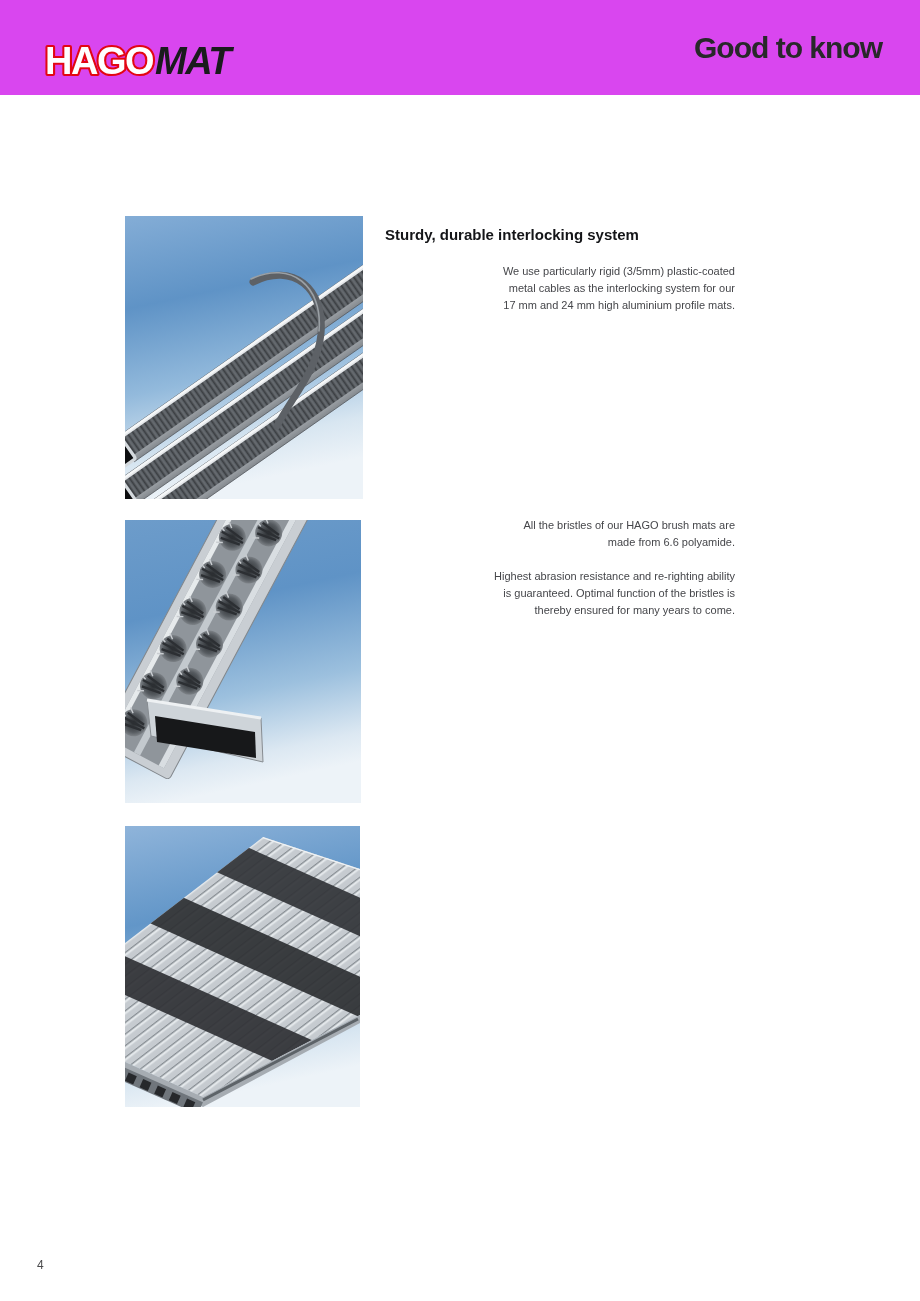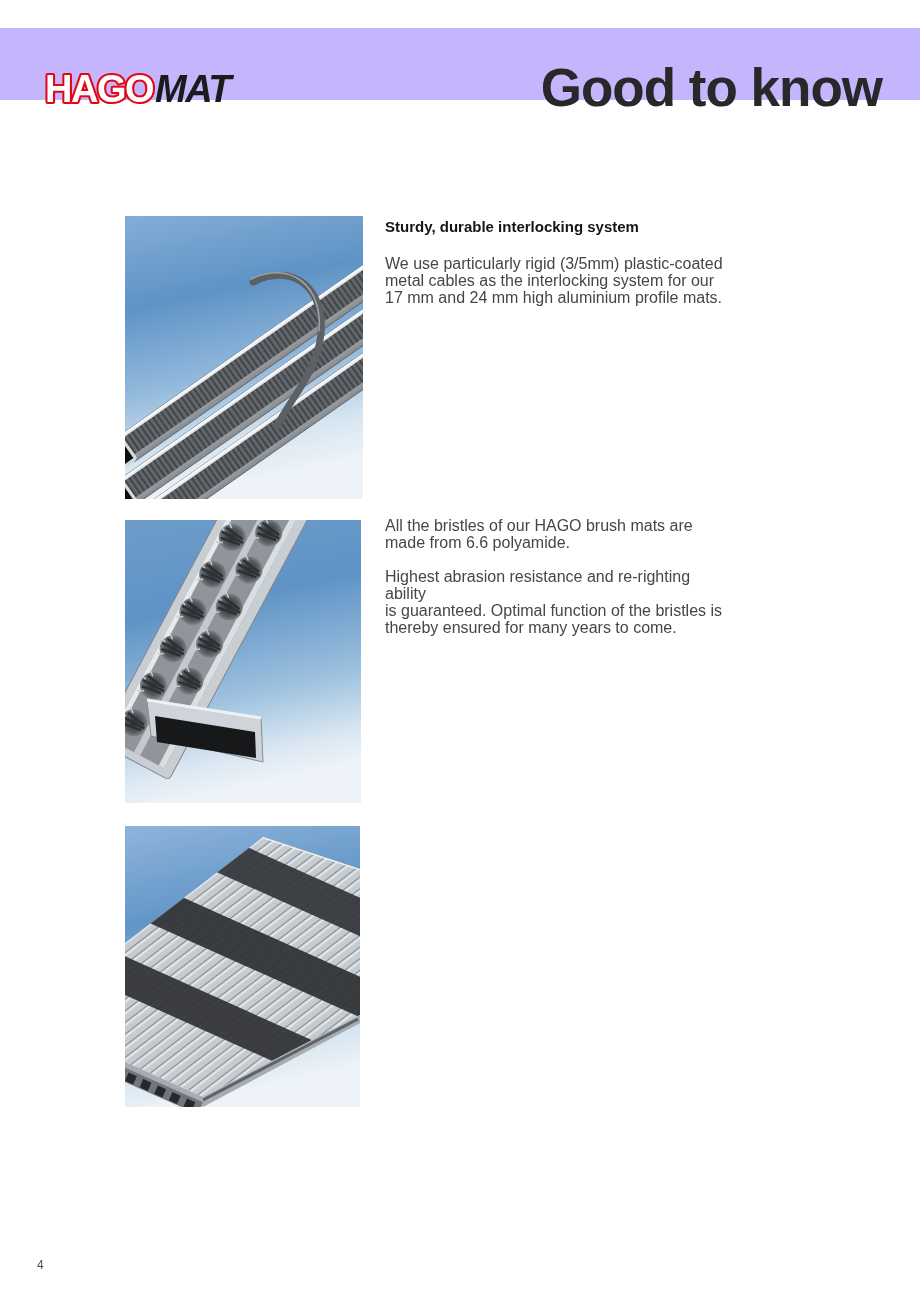--- a/index.html
+++ b/index.html
@@ -1,45 +1,45 @@
 <!DOCTYPE html>
 <html><head>
 <meta charset="utf-8">
 <style>
   html,body { margin:0; padding:0; background:#ffffff; }
   .page {
     position:relative; width:920px; height:1301px; background:#ffffff;
     font-family:"Liberation Sans", sans-serif; overflow:hidden;
   }
   .header-band {
-    position:absolute; left:0; top:0; width:920px; height:72px;
-    background:#c4b5fd;
-    margin-top:28px;
+    position:absolute; left:0; top:0; width:920px; height:95px;
+    background:#d946ef;
   }
   .logo-svg { position:absolute; left:44px; top:37px; }
   .page-title {
     position:absolute; top:33px; right:38px; margin:0;
-    font-size:53px; font-weight:bold; letter-spacing:-1px; color:#28282a;
+    font-size:30px; font-weight:bold; letter-spacing:-1px; color:#28282a;
     line-height:1;
   }
   .illustration { position:absolute; left:125px; display:block; }
   .ill-1 { top:216px; }
   .ill-2 { top:520px; }
   .ill-3 { top:826px; }
   .section-text { position:absolute; left:385px; width:350px; }
   .text-1 { top:214px; }
   .text-2 { top:517px; }
   .text-3 { top:823px; }
   .section-heading {
-    margin:4px 0 19px 0; font-size:15px; font-weight:bold; color:#141518;
+    margin:12px 0 19px 0; font-size:15px; font-weight:bold; color:#141518;
     line-height:18px;
   }
   .section-para {
-    margin:0 0 17px 0; font-size:16px; line-height:17px; color:#45464a;
+    margin:0 0 17px 0; font-size:11px; line-height:17px; color:#45464a;
     white-space:pre-line;
+    text-align:right;
   }
   .page-number {
     position:absolute; left:37px; top:1258px; font-size:12px; color:#4a4a4c;
   }
 </style>
 </head>
 <body>
 
 <div class="page">
 

